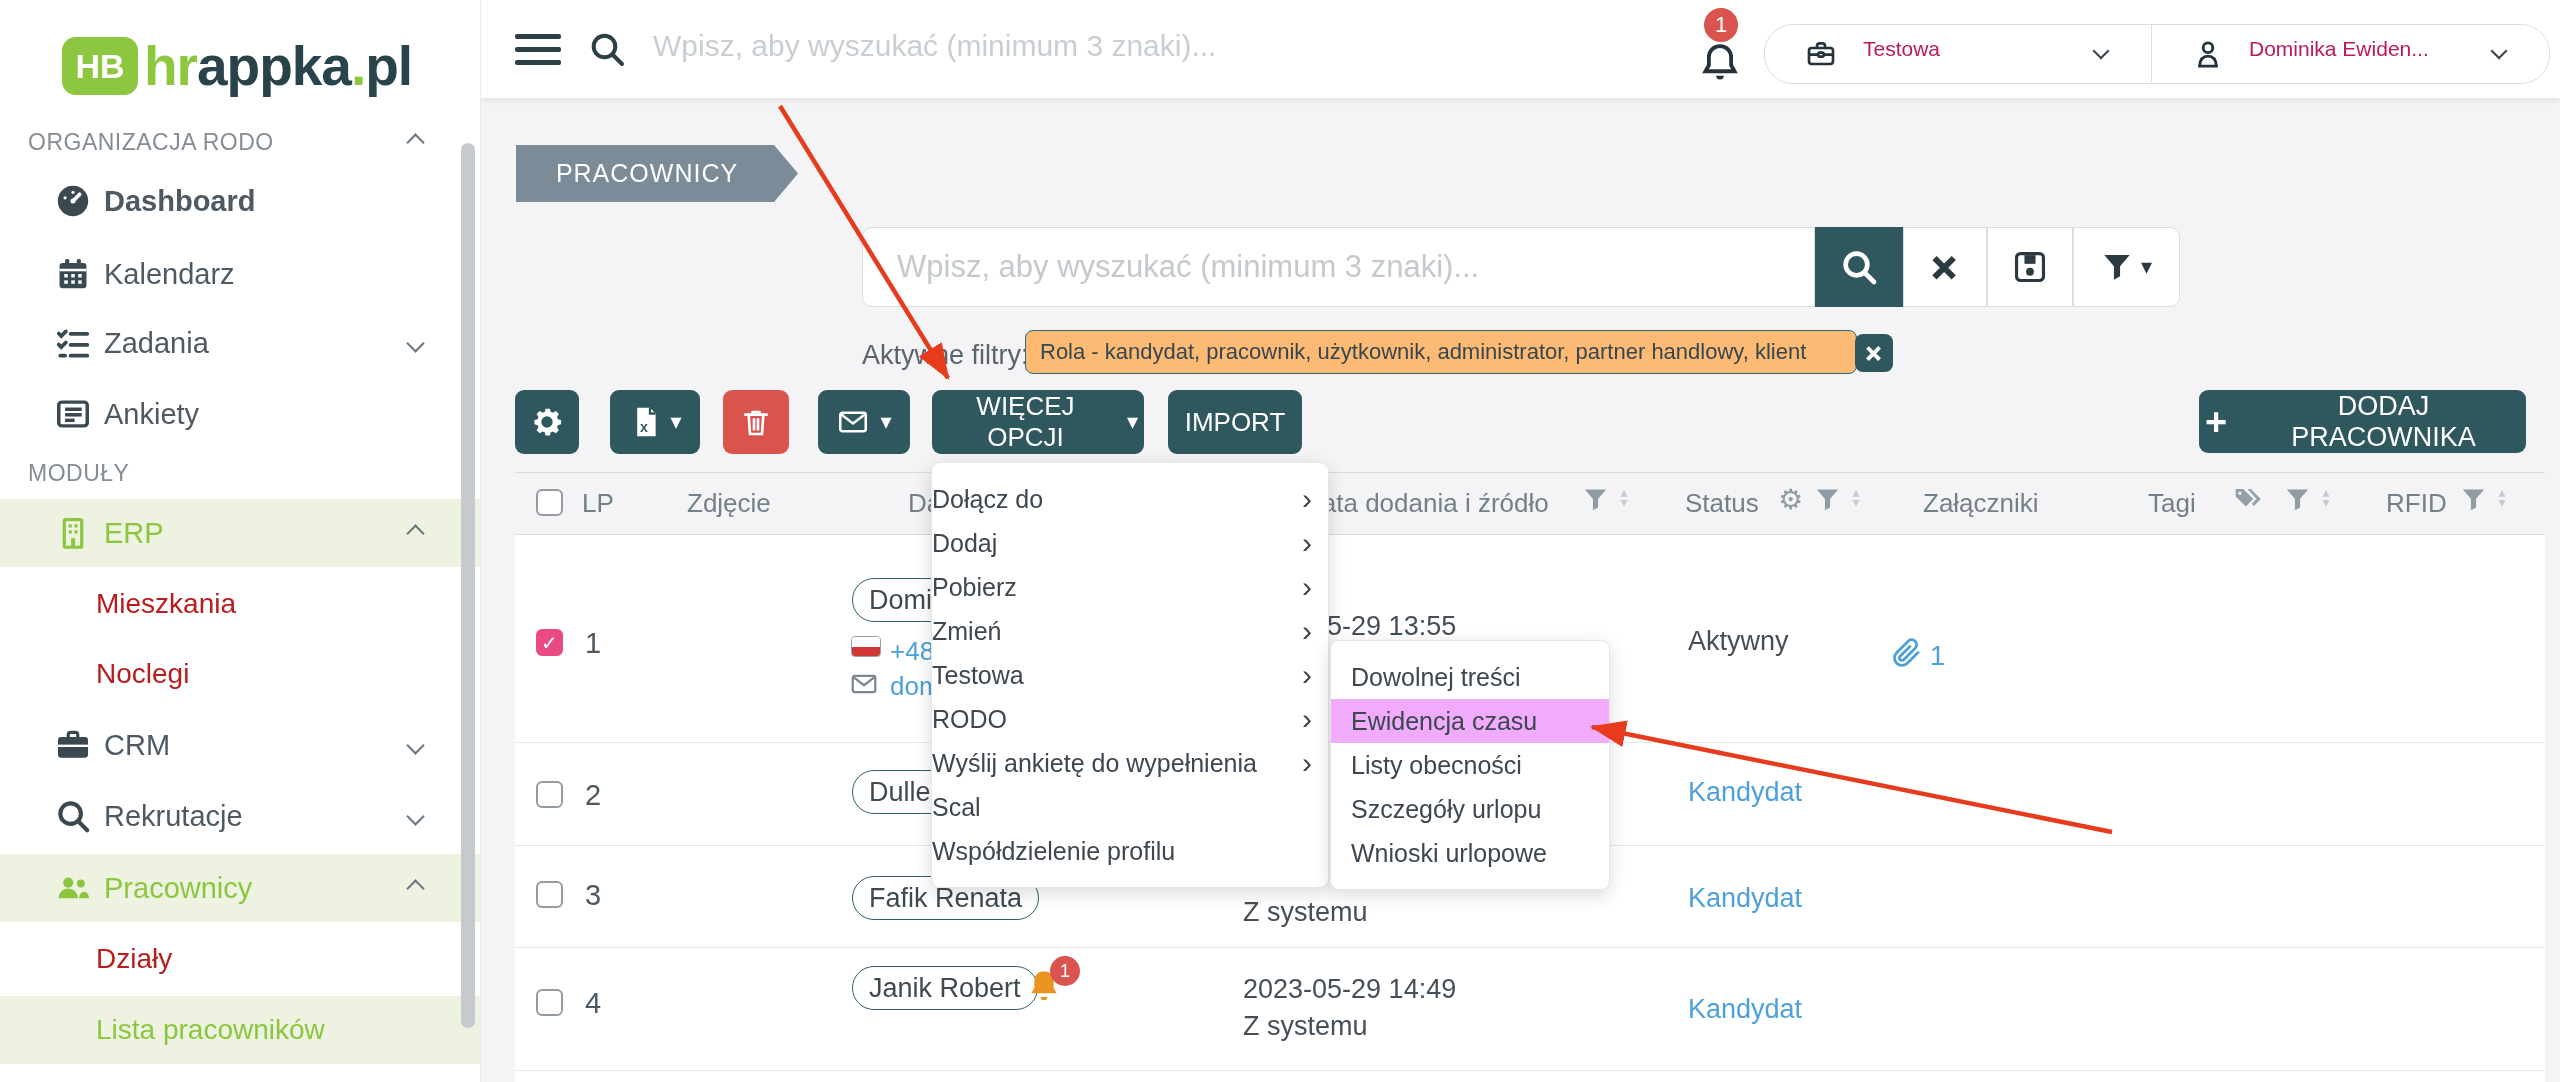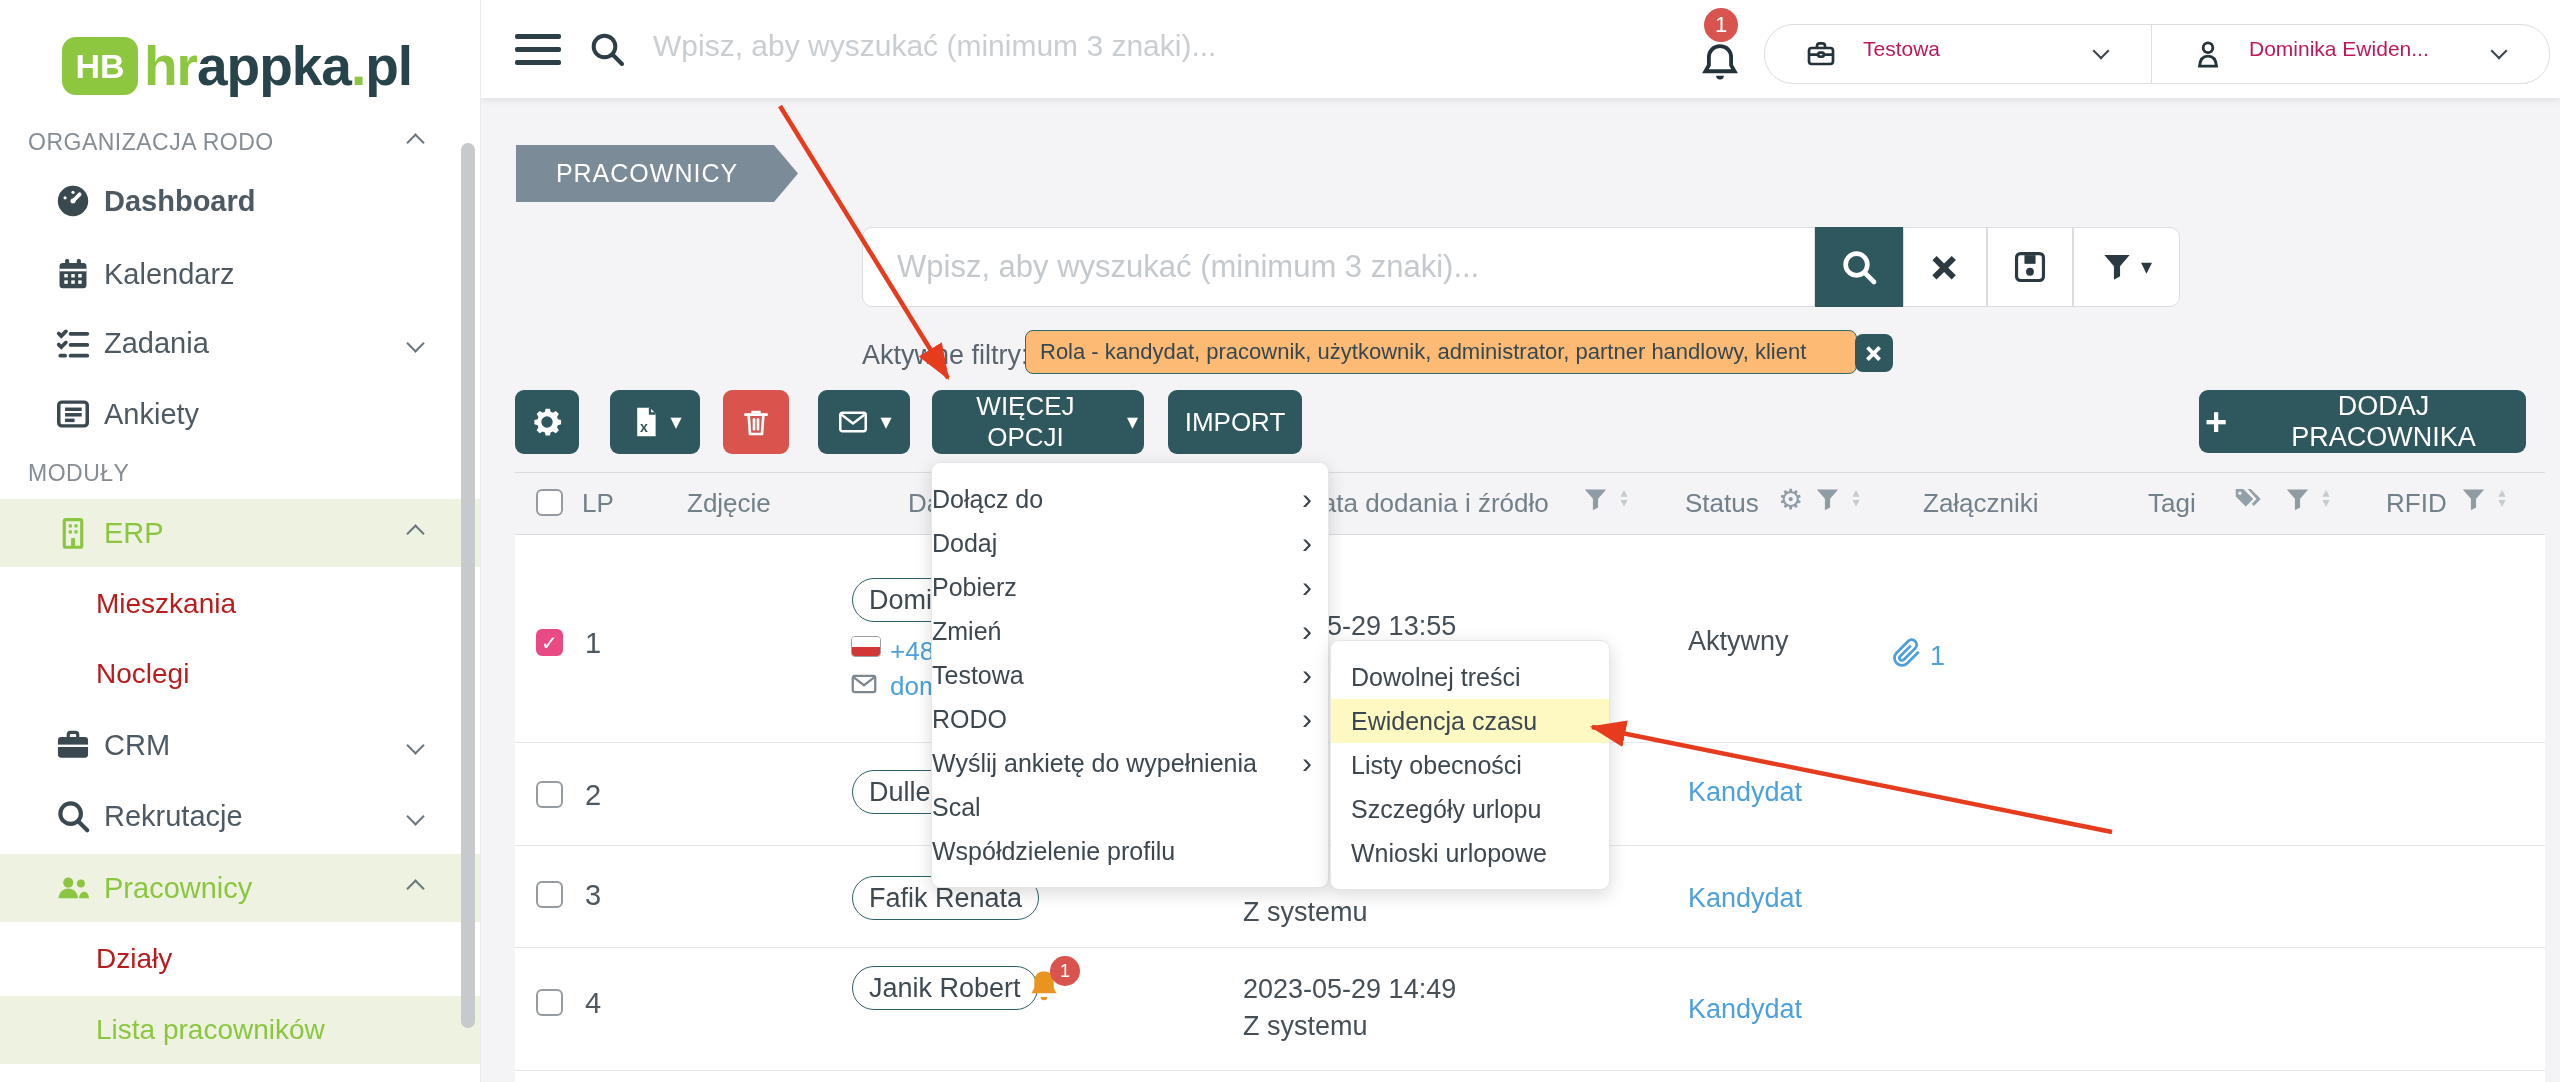--- a/index.html
+++ b/index.html
@@ -81,21 +81,21 @@
   .flag .wt{height:50%;background:#fff;} .flag .rd{height:50%;background:#d23735;}
   .sorter{position:absolute;width:16px;display:flex;flex-direction:column;align-items:center;
           color:#c4cbd1;font-size:14px;line-height:10px;cursor:pointer;}
   
   .menu{position:absolute;background:#fff;border:1px solid #e6e6e6;border-radius:9px;
         box-shadow:0 5px 18px rgba(0,0,0,.15);z-index:40;padding:14px 0;box-sizing:border-box;}
   .mitem{height:44px;display:flex;align-items:center;font-size:25px;color:#3c4750;cursor:pointer;position:relative;}
   .menu-main .mitem{}
   .menu-sub .mitem{padding-left:20px;}
   .mitem .marrow{position:absolute;right:16px;font-size:30px;color:#39434b;}
-  .mitem.hl{background:#fef9c3;}
+  .mitem.hl{background:#f0abfc;}
   .annot{position:absolute;left:0;top:0;z-index:60;pointer-events:none;}
 </style>
 </head>
 <body>
 
 <div class="sidebar">
   <div class="logo">
     <div class="logo-badge">HB</div>
     <div class="logo-text"><span class="lg-green">hr</span><span class="lg-dark">appka</span><span class="lg-green">.</span><span class="lg-dark">pl</span></div>
   </div>

